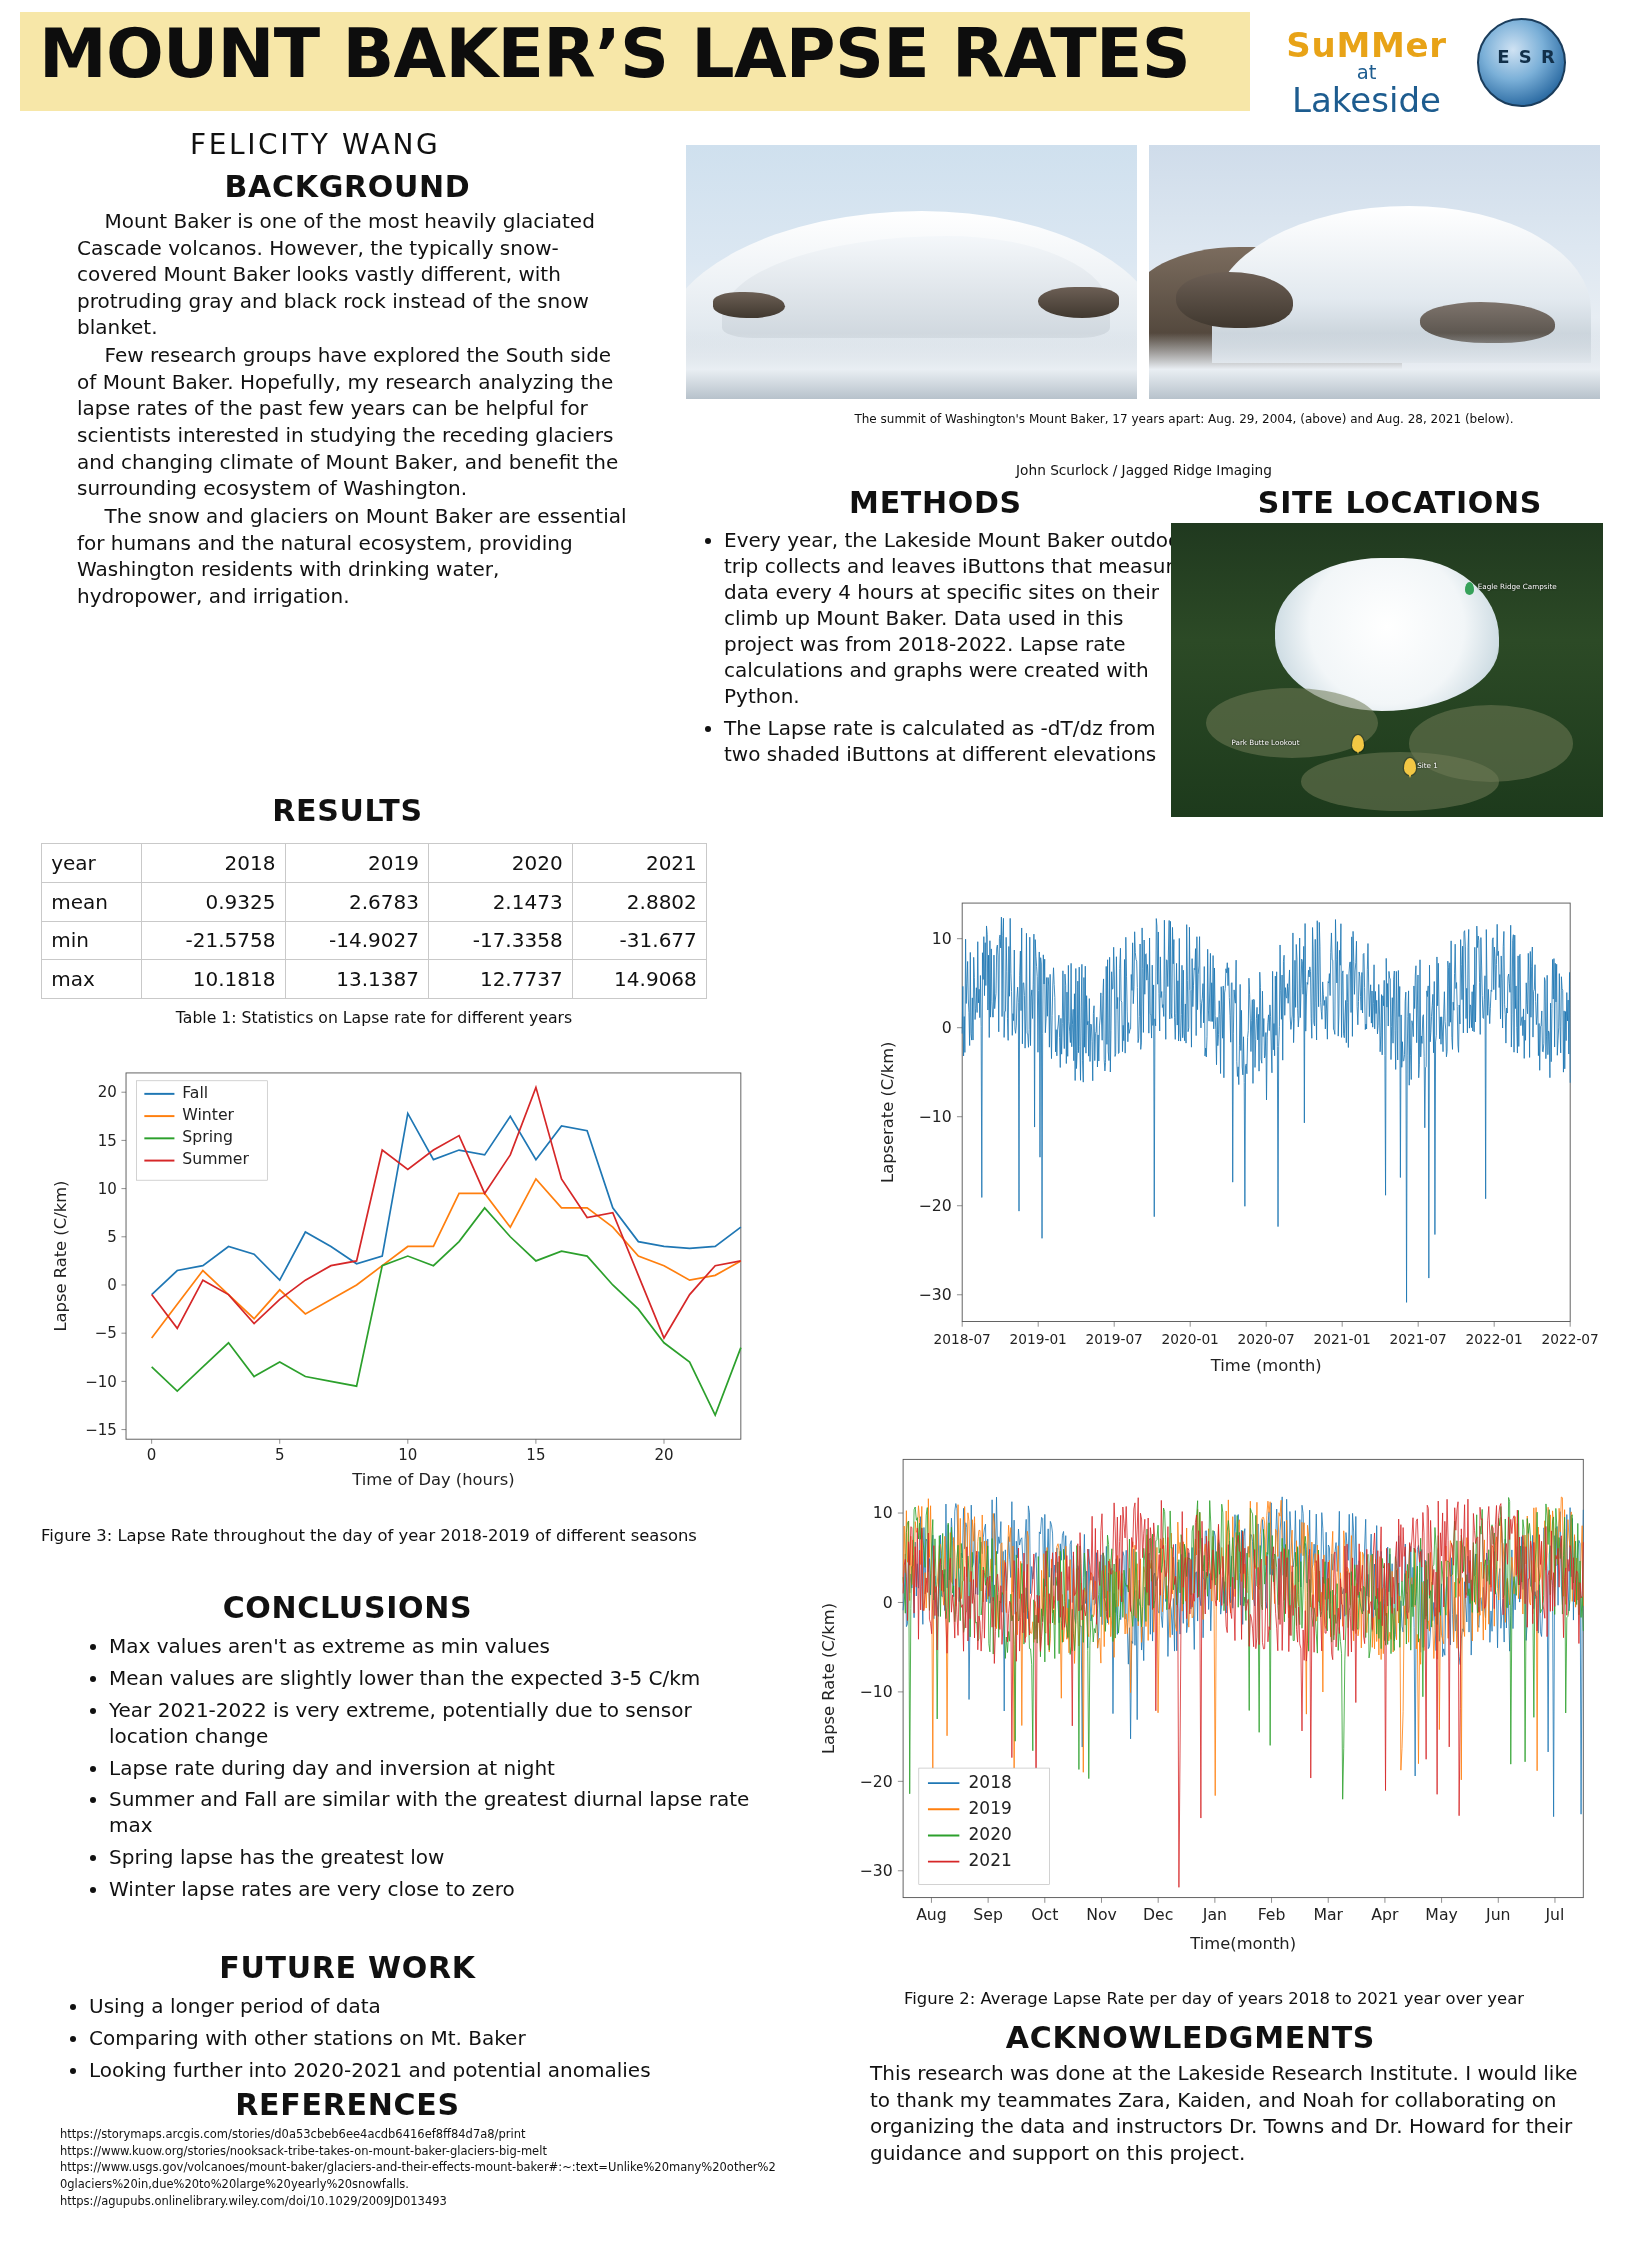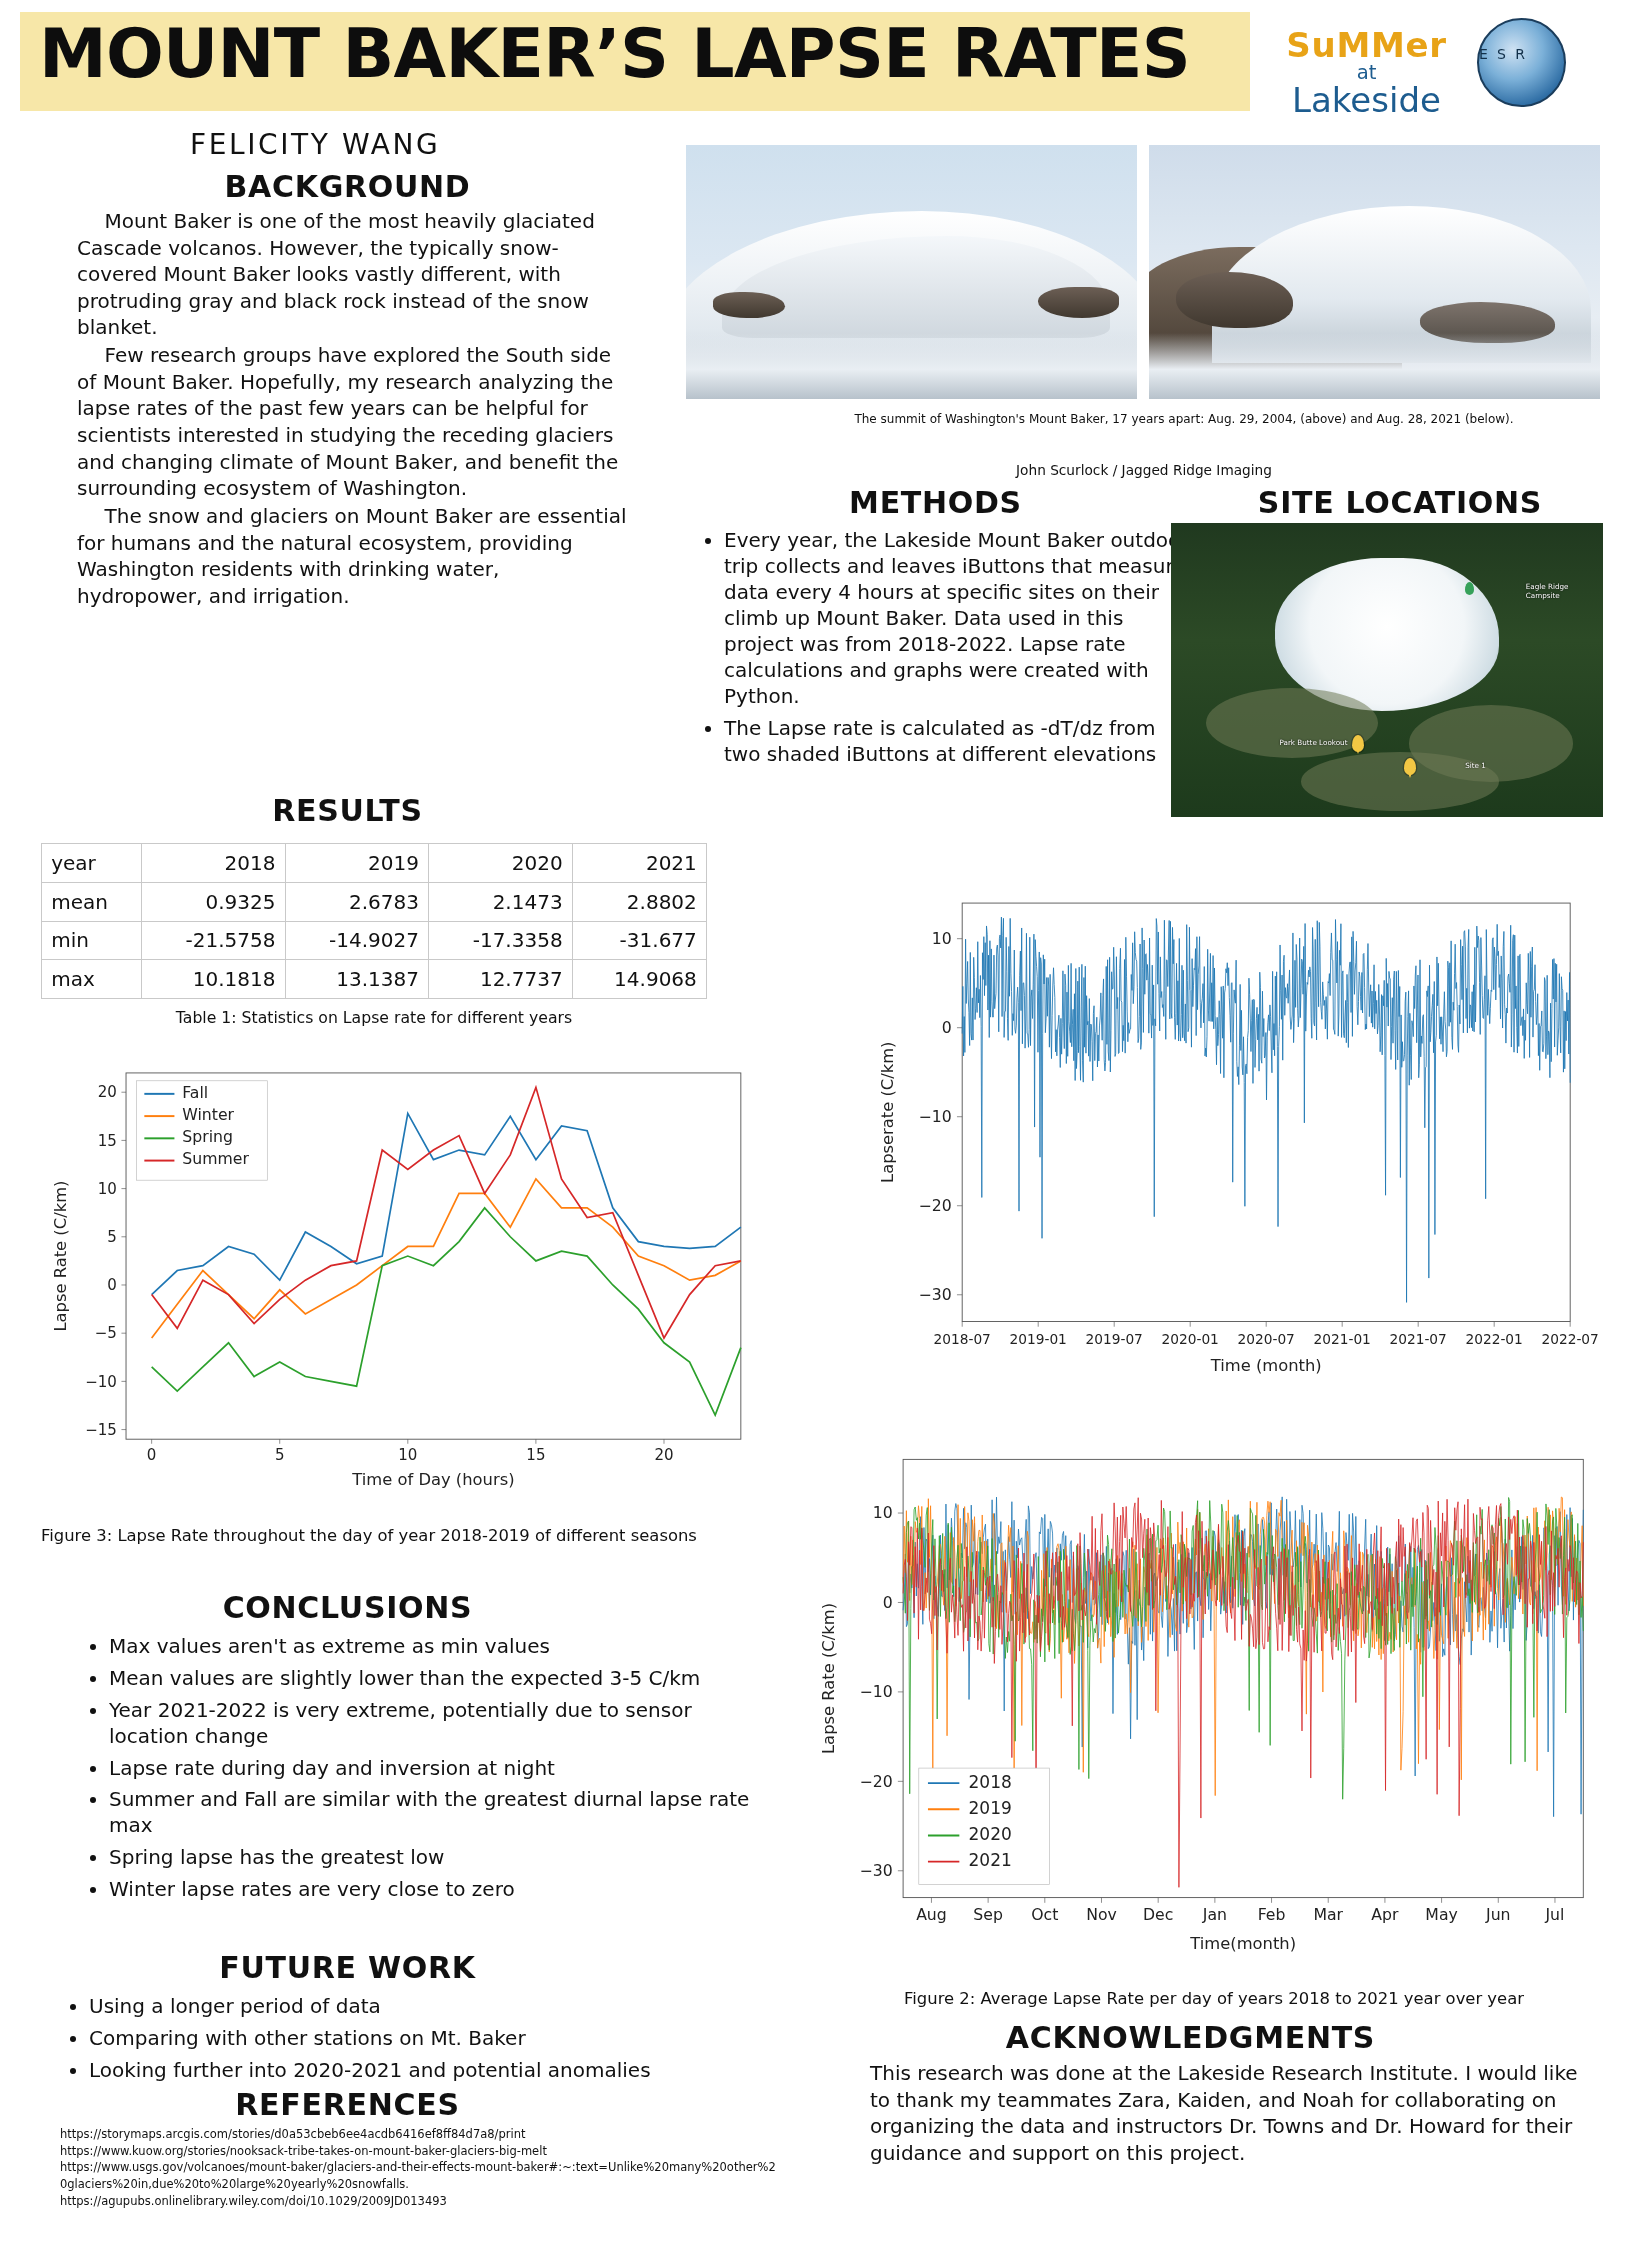--- a/index.html
+++ b/index.html
@@ -22,22 +22,22 @@
     color:#0d0d0d;line-height:1.05;
     text-transform:uppercase;
   }
   .logo-summer{position:absolute;left:1275px;top:25px;width:183px;text-align:center;}
   .logo-summer .s1{font-size:34px;font-weight:bold;color:#e8a317;font-family:"DejaVu Sans",sans-serif;letter-spacing:0.7px;}
   .logo-summer .s2{font-size:19.6px;color:#1d5c8f;margin-top:-3.9px;}
   .logo-summer .s3{font-size:34px;color:#1d5c8f;line-height:0.95;}
   .logo-globe{position:absolute;left:1477px;top:18.3px;width:89px;height:89px;border-radius:50%;
      background:radial-gradient(circle at 40% 35%,#cfe2f3 0%,#7bb0d8 40%,#2f6ea5 75%,#1d4f77 100%);
      border:2px solid #1b3d5c;box-sizing:border-box;}
-  .logo-globe .letters{position:absolute;left:0;top:26px;width:100%;text-align:left;
-     font-size:14px;font-weight:normal;color:#12304a;letter-spacing:9.2px;}
+  .logo-globe .letters{position:absolute;left:0;top:26px;width:100%;text-align:right;
+     font-size:18px;font-weight:bold;color:#12304a;letter-spacing:9.2px;}
 
   
   .h2{
     font-family:"DejaVu Sans", sans-serif;
     font-weight:bold;font-size:30px;letter-spacing:0.7px;text-align:center;
     color:#111;text-transform:uppercase;
   }
   .body-text{font-size:20px;line-height:1.33;color:#111;text-align:left;}
   .body-text p{margin:0 0 1.3px 0;text-indent:27.5px;}
   ul.bul{margin:3.9px 0 0 0;padding-left:30px;}
@@ -102,21 +102,21 @@
   .cloudband{position:absolute;left:0;bottom:0;width:100%;height:26%;background:linear-gradient(rgba(255,255,255,0),#e9eef3 55%,#b7c2cb);}
 
   
   .sat{position:absolute;inset:0;background:linear-gradient(#20391f,#2c4a26 40%,#1d3a1c 100%);}
   .glacier{position:absolute;left:24%;top:12%;width:52%;height:52%;background:radial-gradient(circle at 50% 45%,#ffffff 0%,#f2f6f8 55%,#cfdde4 80%,rgba(190,205,212,0) 100%);
      border-radius:50% 45% 55% 50%/50% 55% 45% 50%;}
   .valley{position:absolute;background:#6f7a55;opacity:.55;border-radius:50%;}
   .pin{position:absolute;width:11.8px;height:17px;background:#f2c744;border-radius:50% 50% 50% 50%/60% 60% 40% 40%;
        box-shadow:0 0 0 1.3px rgba(0,0,0,.25);}
   .pin:after{content:"";position:absolute;left:3.3px;top:14.4px;border-left:2.6px solid transparent;border-right:2.6px solid transparent;border-top:5.2px solid #f2c744;}
-  .satlabel{position:absolute;color:#fff;font-size:7.2px;text-shadow:0 0 2px #000;margin-left:48px;}
+  .satlabel{position:absolute;color:#fff;font-size:7.2px;text-shadow:0 0 2px #000;}
   .greenpin{position:absolute;width:9.2px;height:13px;background:#36a15a;border-radius:50% 50% 50% 50%/60% 60% 40% 40%;}
 
   
   .plot{position:absolute;background:#fff;}
 </style>
 </head>
 <body>
 
 <div class="poster">
 

